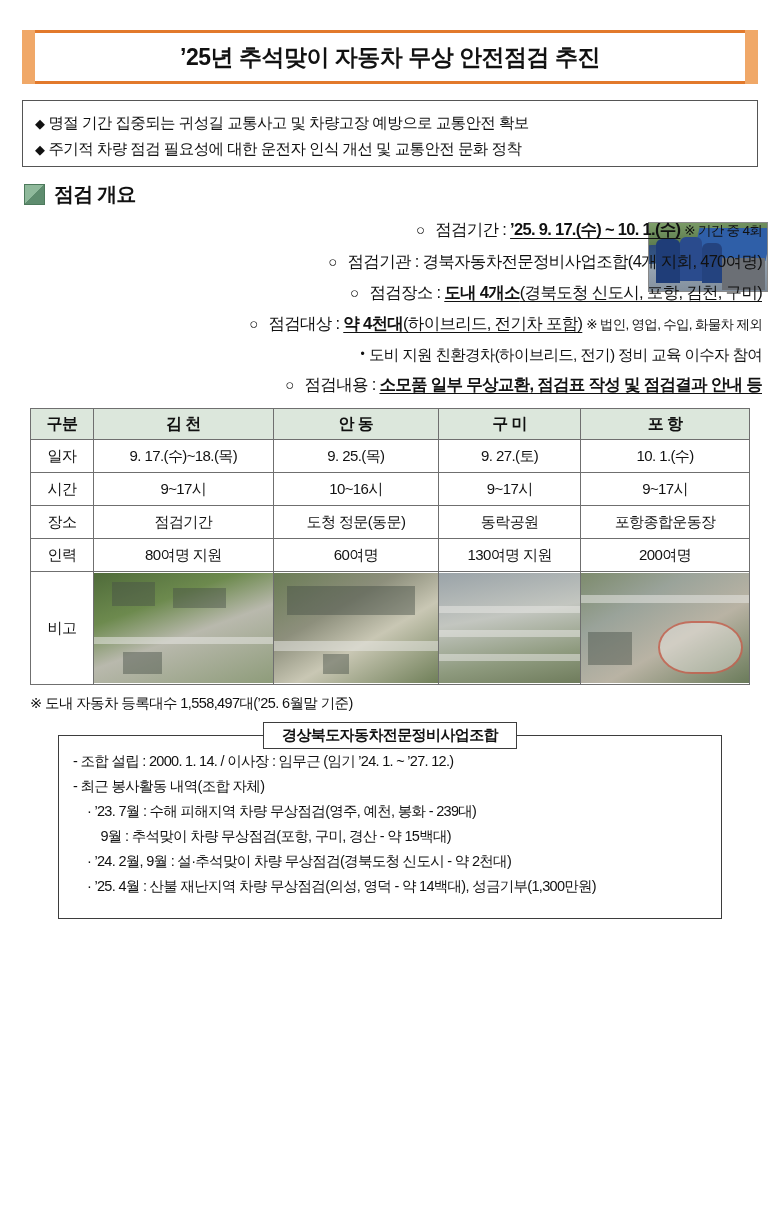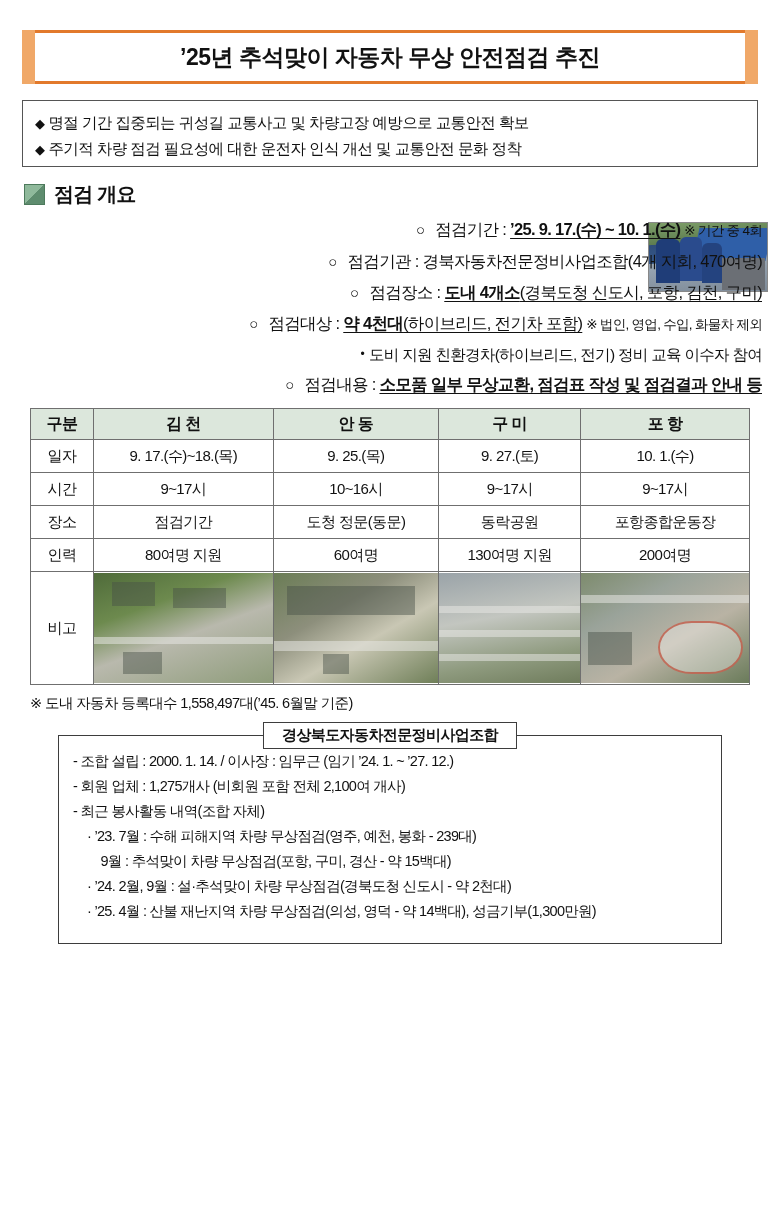--- a/index.html
+++ b/index.html
@@ -240,26 +240,25 @@
           <span class="ph d">
             <i class="trk" style="left:46%;top:44%;width:48%;height:44%;"></i>
             <i class="road" style="left:0;top:20%;width:100%;height:7%;"></i>
             <i class="blk" style="left:4%;top:54%;width:26%;height:30%;"></i>
           </span>
         </td>
       </tr>
     </tbody>
   </table>
 
-  <div class="note">※ 도내 자동차 등록대수 1,558,497대(’45. 6월말 기준)</div>
+  <div class="note">※ 도내 자동차 등록대수 1,558,497대(’25. 6월말 기준)</div>
 
   <div class="bottom">
     <div class="b-title">경상북도자동차전문정비사업조합</div>
     <div class="b-line">- 조합 설립 : 2000. 1. 14.  /  이사장 : 임무근 (임기 ’24. 1. ~ ’27. 12.)</div>
-    <div class="b-line">- 회원 업체 : 1,275개사 (비회원 포함 전체 2,100여 개사)</div>
     <div class="b-line">- 최근 봉사활동 내역(조합 자체)</div>
     <div class="b-line ind">
       <span>·</span> <span>’23. 7월 : 수해 피해지역 차량 무상점검(영주, 예천, 봉화 - 239대)</span>
     </div>
     <div class="b-line ind2">
       <span style="visibility:hidden">·</span> <span>9월 : 추석맞이 차량 무상점검(포항, 구미, 경산 - 약 15백대)</span>
     </div>
     <div class="b-line ind">
       <span>·</span> <span>’24. 2월, 9월 : 설·추석맞이 차량 무상점검(경북도청 신도시 - 약 2천대)</span>
     </div>

